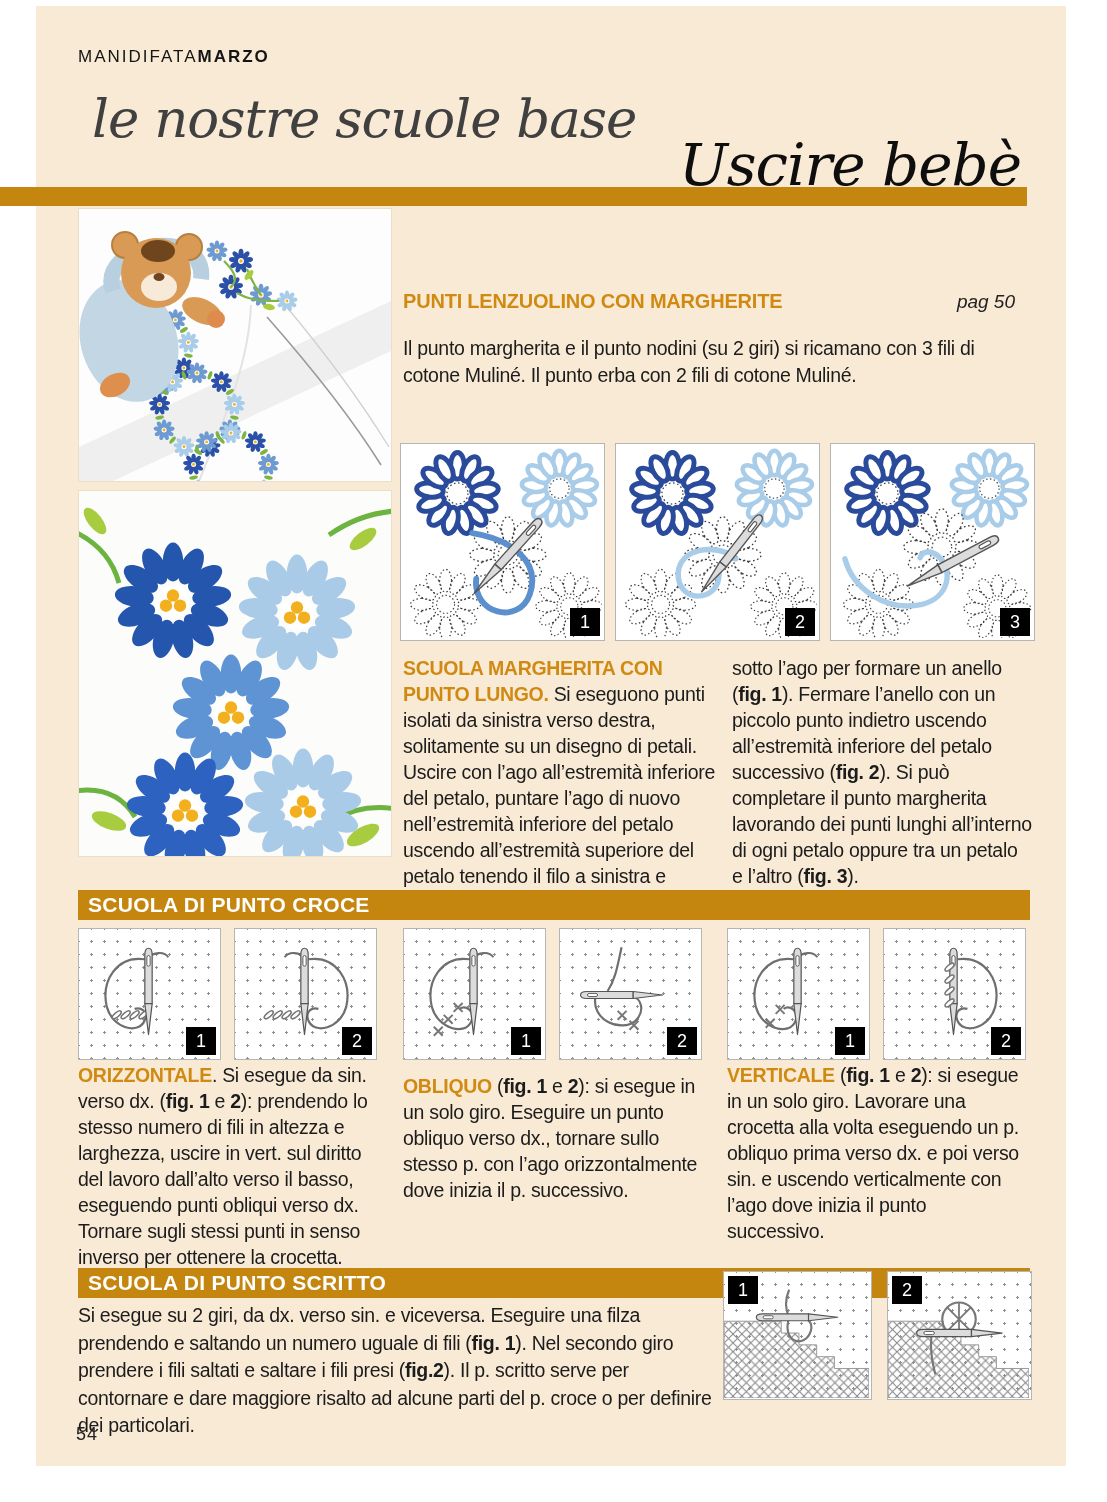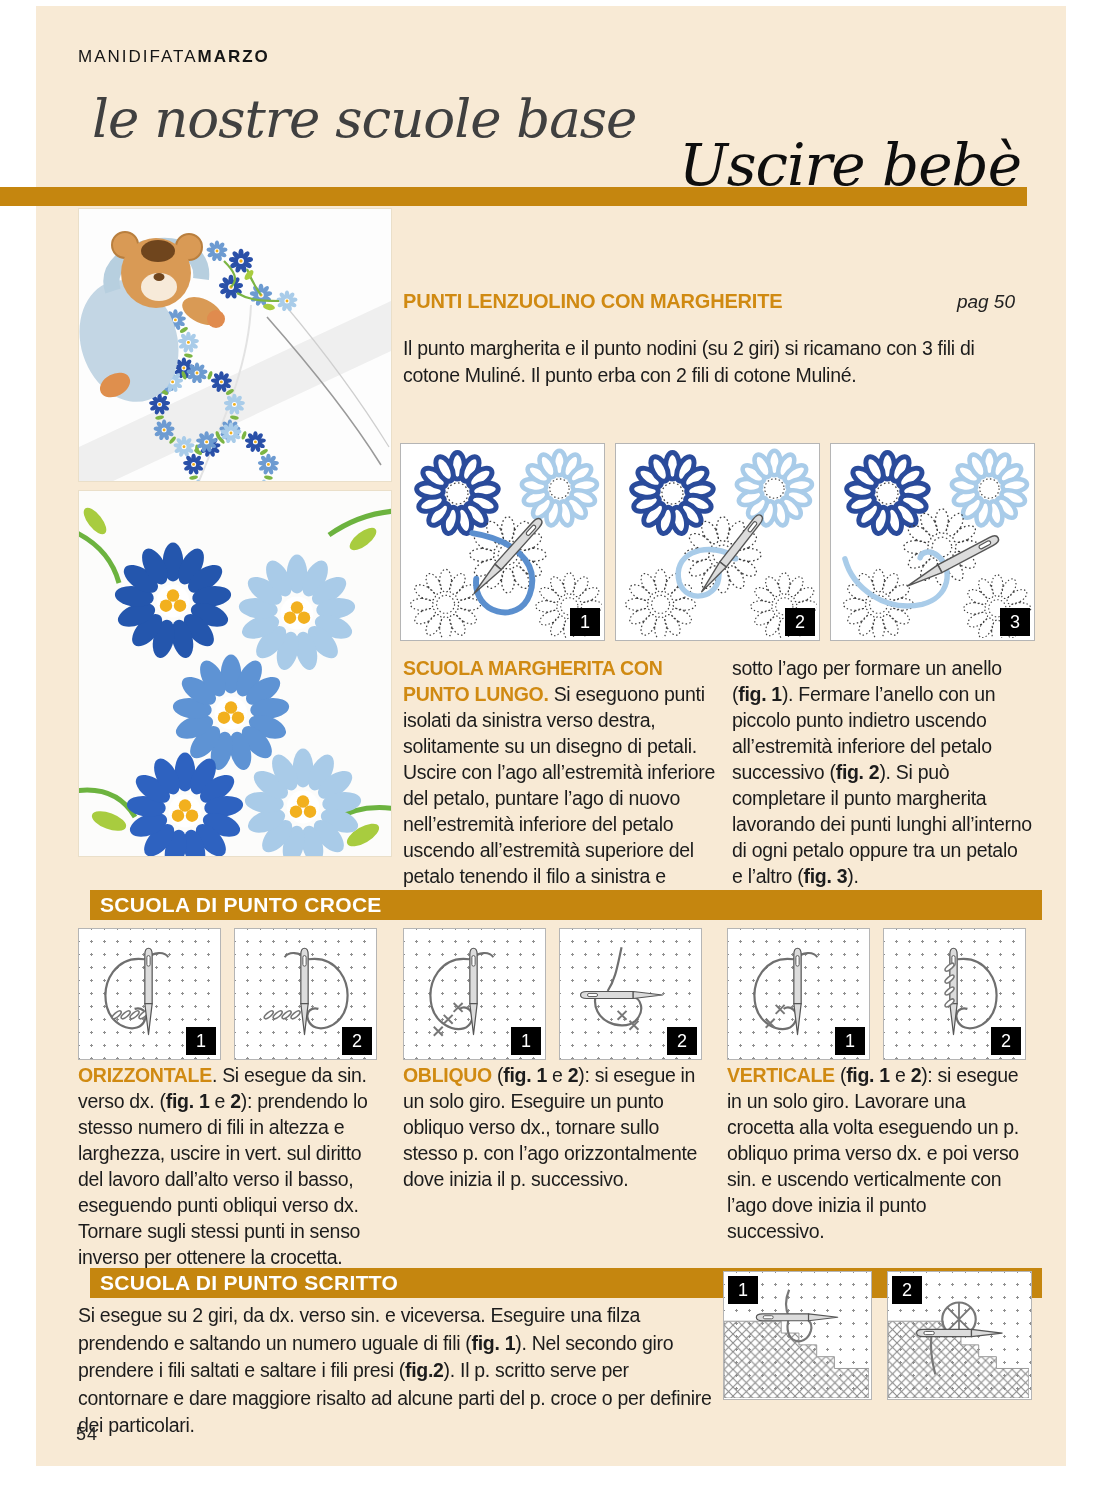--- a/index.html
+++ b/index.html
@@ -32,34 +32,34 @@
 
   .m-fig{top:443px;height:196px;width:203px;}
   #mfig1{left:400px;} #mfig2{left:615px;} #mfig3{left:830px;}
 
   .twocol{position:absolute;top:655px;font-size:19.5px;line-height:26px;letter-spacing:-0.3px;}
   #mcol1{left:403px;width:315px;}
   #mcol2{left:732px;width:300px;}
   .lead{color:#D08A12;font-weight:bold;}
 
   .banner{position:absolute;left:78px;width:952px;height:30px;background:#C5860F;color:#fff;
-          font-weight:bold;font-size:21px;line-height:30px;padding-left:10px;box-sizing:border-box;letter-spacing:0.3px;margin-left:12px;}
+          font-weight:bold;font-size:21px;line-height:30px;padding-left:10px;box-sizing:border-box;letter-spacing:0.3px;}
   #banner-croce{top:890px;}
   #banner-scritto{top:1268px;z-index:1;}
 
   .c-fig{top:928px;width:141px;height:130px;}
   #cfig1{left:78px;}  #cfig2{left:234px;}
   #ofig1{left:403px;} #ofig2{left:559px;}
   #vfig1{left:727px;} #vfig2{left:883px;}
   .dotgrid{background-color:#fff;background-image:radial-gradient(circle,#8f8f8f 1px,transparent 1.2px);
            background-size:13px 13px;background-position:6px 6px;}
 
   .stitchcol{position:absolute;top:1062px;font-size:19.5px;line-height:26px;letter-spacing:-0.3px;}
   #scol1{left:78px;width:296px;}
-  #scol2{left:403px;width:300px;}
+  #scol2{left:403px;width:300px;margin-top:11px;}
   #scol3{left:727px;width:300px;}
 
   .s-fig{top:1271px;height:127px;z-index:2;}
   #sfig1{left:723px;width:147px;}
   #sfig2{left:887px;width:143px;}
   .scritto-body{position:absolute;left:78px;top:1302px;width:636px;font-size:19.5px;line-height:27.5px;letter-spacing:-0.3px;}
 
   .pagenum{position:absolute;left:76px;top:1424px;font-size:18px;letter-spacing:1px;color:#222;}
   svg{display:block;}
 </style>

